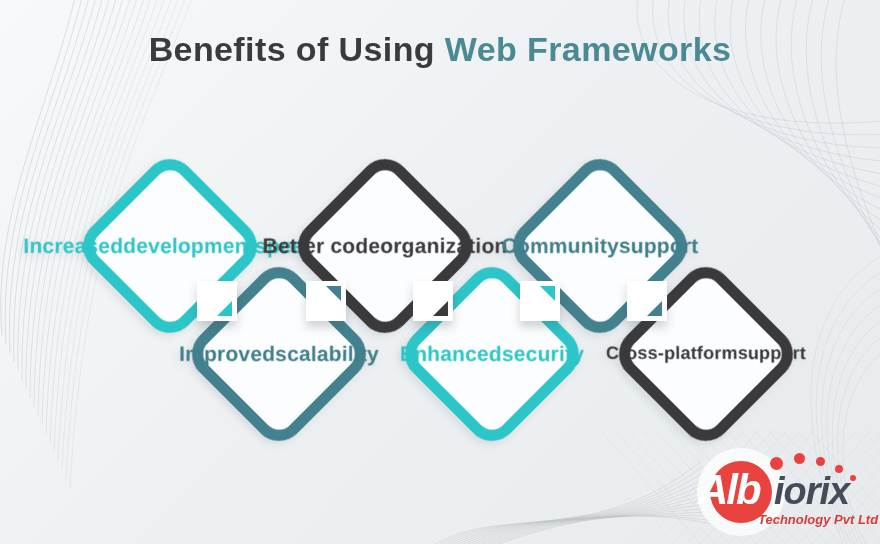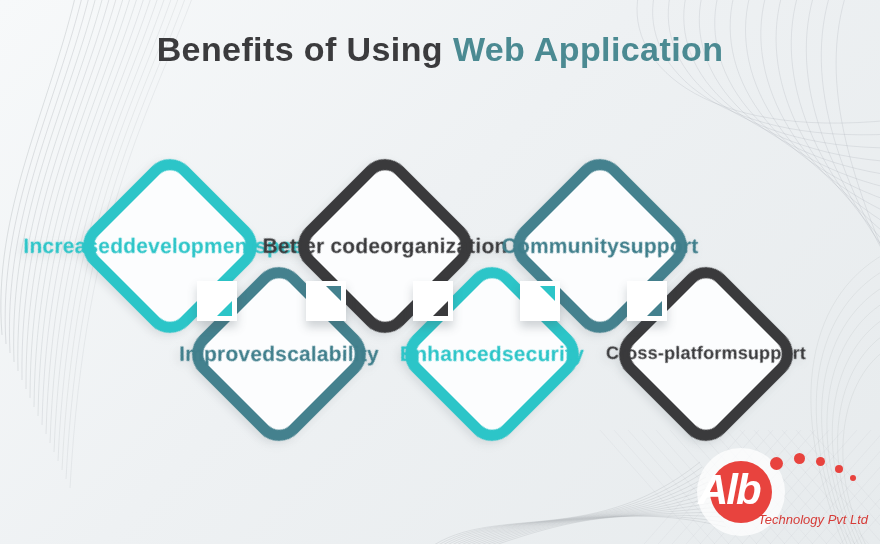--- a/index.html
+++ b/index.html
@@ -52,21 +52,21 @@
   .tri{position:absolute;width:0;height:0;}
   .tri-br{right:5px;bottom:5px;border-bottom:15px solid var(--c);border-left:15px solid transparent;}
   .tri-tr{right:5px;top:5px;border-top:15px solid var(--c);border-left:15px solid transparent;}
 
   
   .logo{position:absolute;left:686px;top:444px;width:190px;height:96px;z-index:4;font-style:italic;}
   .logo .halo{position:absolute;left:11px;top:4px;width:88px;height:88px;border-radius:50%;background:rgba(255,255,255,.75);}
   .logo .redcircle{position:absolute;left:24px;top:17px;width:62px;height:62px;border-radius:50%;background:#e8433e;}
   .logo .alb{position:absolute;left:12px;top:22px;font-size:42px;font-weight:700;color:#ffffff;letter-spacing:-2px;text-align:right;}
   .logo .iorix{position:absolute;left:88px;top:26px;font-size:38px;font-weight:700;color:#454c59;letter-spacing:-1px;}
-  .logo .tagline{position:absolute;left:72px;top:68px;font-size:13px;font-weight:400;color:#d63c38;white-space:nowrap;}
+  .logo .tagline{position:absolute;left:72px;top:68px;font-size:13px;font-weight:700;color:#d63c38;white-space:nowrap;}
   .logo .dot{position:absolute;border-radius:50%;background:#e8433e;}
   .dot1{left:84px;top:13px;width:13px;height:13px;}
   .dot2{left:108px;top:9px;width:11px;height:11px;}
   .dot3{left:130px;top:13px;width:9px;height:9px;}
   .dot4{left:149px;top:21px;width:8px;height:8px;}
   .dot5{left:164px;top:31px;width:6px;height:6px;}
 </style>
 </head>
 <body>
 
@@ -154,21 +154,21 @@
       <path d="M 768,430 L 883,560" fill="none" stroke="#9ba1a6" stroke-width="0.6" opacity="0.14"></path>
       <path d="M 812,560 L 927,430" fill="none" stroke="#9ba1a6" stroke-width="0.6" opacity="0.14"></path>
       <path d="M 782,430 L 897,560" fill="none" stroke="#9ba1a6" stroke-width="0.6" opacity="0.14"></path>
       <path d="M 826,560 L 941,430" fill="none" stroke="#9ba1a6" stroke-width="0.6" opacity="0.14"></path>
       <path d="M 796,430 L 911,560" fill="none" stroke="#9ba1a6" stroke-width="0.6" opacity="0.14"></path>
       <path d="M 840,560 L 955,430" fill="none" stroke="#9ba1a6" stroke-width="0.6" opacity="0.14"></path>
       <path d="M 810,430 L 925,560" fill="none" stroke="#9ba1a6" stroke-width="0.6" opacity="0.14"></path>
     </svg>
 
   <div class="title">
-    <div><span class="t-dark">Benefits of Using</span> <span class="t-teal">Web Application</span></div>
+    <div><span class="t-dark">Benefits of Using</span> <span class="t-teal">Web Frameworks</span></div>
   </div>
 
   <div class="diamond d1 v-teal-bright">
     <div class="dlabel">
       <span>Increased</span>
       <span>development</span>
       <span>speed</span>
     </div>
   </div>
 
@@ -225,16 +225,17 @@
 
   <div class="logo">
     <div class="halo"></div>
     <div class="redcircle"></div>
     <span class="dot dot1"></span>
     <span class="dot dot2"></span>
     <span class="dot dot3"></span>
     <span class="dot dot4"></span>
     <span class="dot dot5"></span>
     <span class="alb">Alb</span>
+    <span class="iorix">iorix</span>
     <span class="tagline">Technology Pvt Ltd</span>
   </div>
 
 </div>
 
 </body></html>

